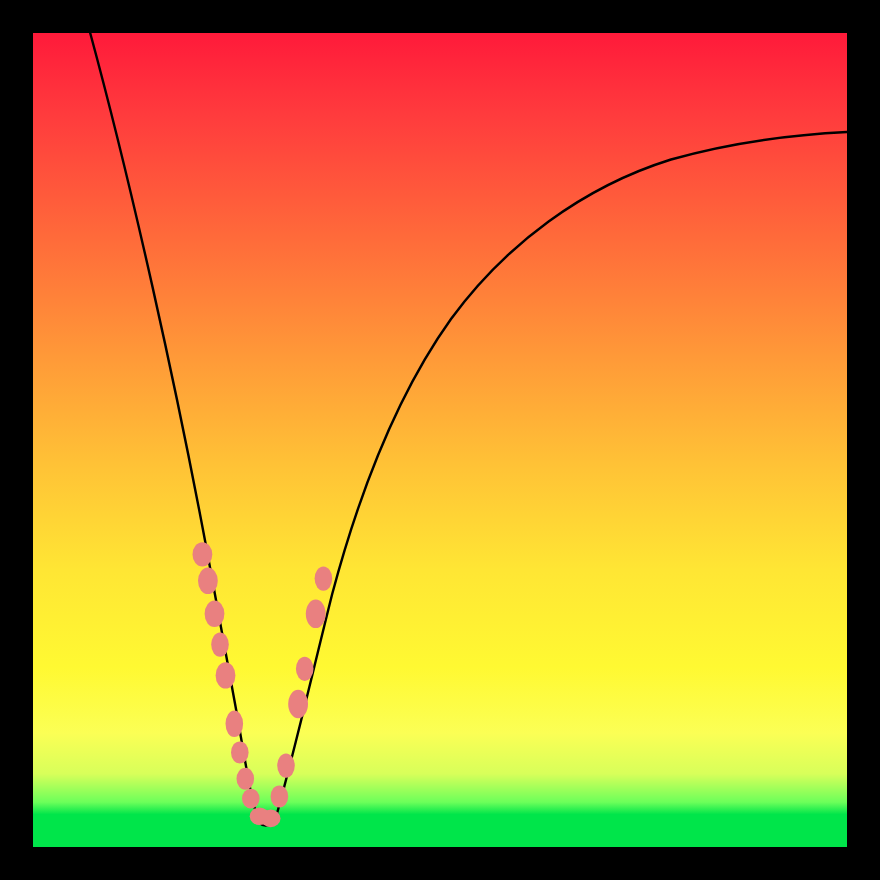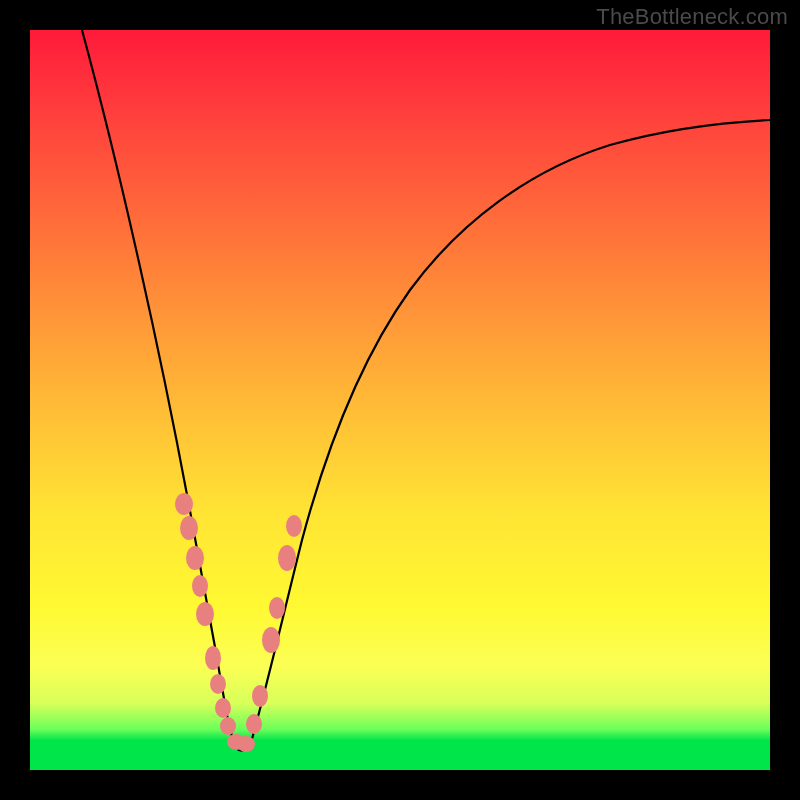--- a/index.html
+++ b/index.html
@@ -113,14 +113,13 @@
         <ellipse cx="230" cy="666" rx="8" ry="11"></ellipse>
         <ellipse cx="241" cy="610" rx="9" ry="13"></ellipse>
         <ellipse cx="247" cy="578" rx="8" ry="11"></ellipse>
         <ellipse cx="257" cy="528" rx="9" ry="13"></ellipse>
         <ellipse cx="264" cy="496" rx="8" ry="11"></ellipse>
       </g>
     </svg>
 
   </div>
 
-  <div class="watermark">TheBottleneck.com</div>
 </div>
 
 </body></html>

